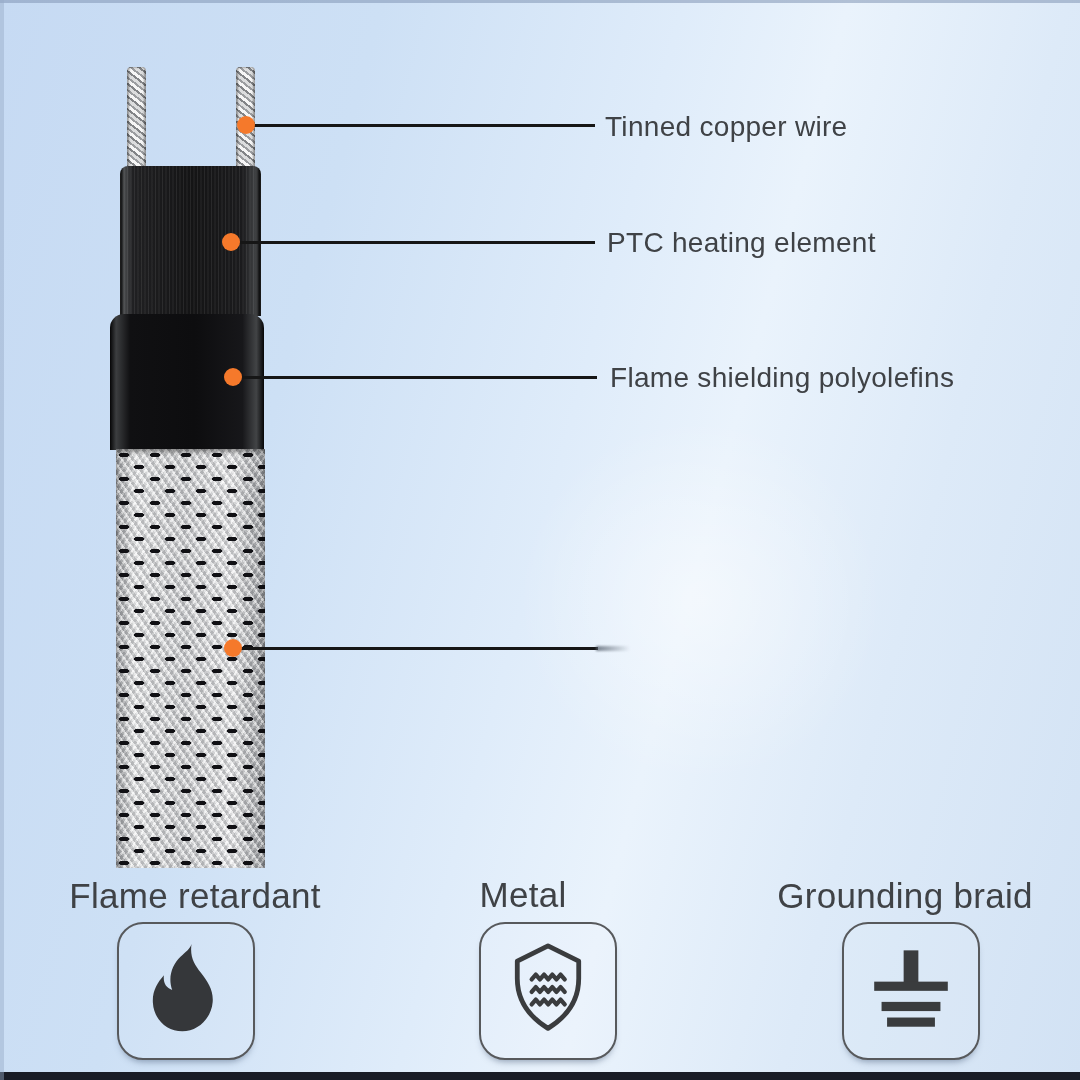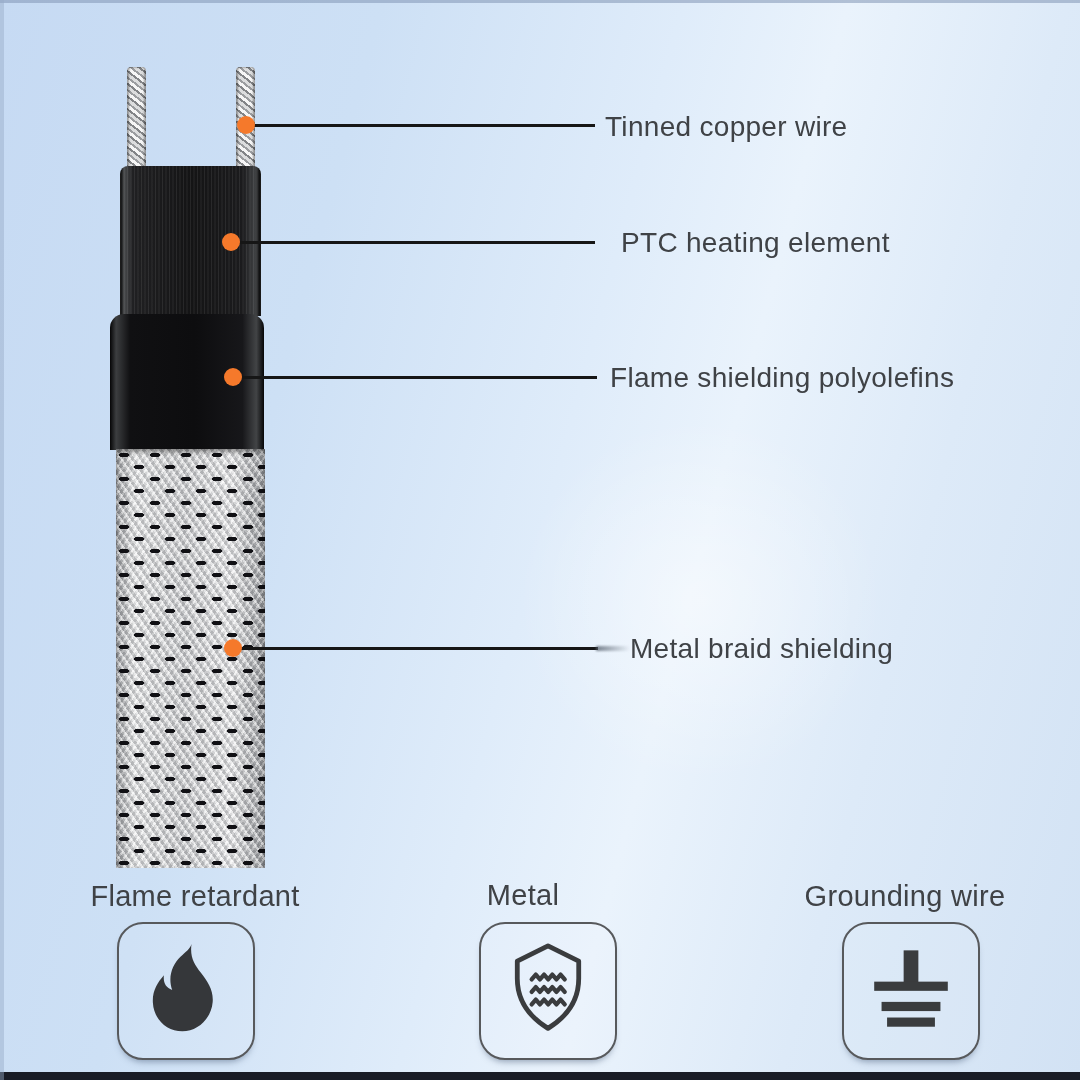--- a/index.html
+++ b/index.html
@@ -49,21 +49,21 @@
 
   
   .dot{position:absolute;width:18px;height:18px;border-radius:50%;z-index:5;}
   .lead{position:absolute;height:3px;z-index:4;}
   .lead-fade{position:absolute;height:5px;z-index:4;filter:blur(1.2px);
     background:linear-gradient(90deg,rgba(85,95,108,.75),rgba(120,130,145,0));}
   .callout-label{position:absolute;transform:translateY(-50%);font-size:28px;
     letter-spacing:.3px;white-space:nowrap;z-index:5;}
 
   
-  .feature-label{position:absolute;transform:translate(-50%,-50%);font-size:29px;
+  .feature-label{position:absolute;transform:translate(-50%,-50%);font-size:35px;
     letter-spacing:.3px;white-space:nowrap;}
   .feature-box{
     position:absolute;top:922px;width:138px;height:138px;box-sizing:border-box;
     border:2px solid #57595c;border-radius:26px;
     display:flex;align-items:center;justify-content:center;
     background:rgba(255,255,255,.05);
     box-shadow:0 5px 6px -3px rgba(70,90,120,.5);
   }
 </style>
 </head>
@@ -78,30 +78,29 @@
     <div class="jacket"></div>
     <div class="braid"></div>
   </div>
 
   <div class="dot" style="left: 237px; top: 116px; background: rgb(245, 121, 43);"></div>
   <div class="lead" style="left: 252px; top: 124px; width: 343px; background: rgb(22, 22, 22);"></div>
   <div class="callout-label" style="left: 605px; top: 127px; color: rgb(63, 66, 70);">Tinned copper wire</div>
 
   <div class="dot" style="left: 222px; top: 233px; background: rgb(245, 121, 43);"></div>
   <div class="lead" style="left: 238px; top: 241px; width: 357px; background: rgb(22, 22, 22);"></div>
-  <div class="callout-label" style="left: 621px; top: 243px; color: rgb(63, 66, 70);">PTC heating element</div>
+  <div class="callout-label" style="left: 607px; top: 243px; color: rgb(63, 66, 70);">PTC heating element</div>
 
   <div class="dot" style="left: 224px; top: 368px; background: rgb(245, 121, 43);"></div>
   <div class="lead" style="left: 240px; top: 376px; width: 357px; background: rgb(22, 22, 22);"></div>
   <div class="callout-label" style="left: 610px; top: 378px; color: rgb(63, 66, 70);">Flame shielding polyolefins</div>
 
   <div class="dot" style="left: 224px; top: 639px; background: rgb(245, 121, 43);"></div>
   <div class="lead" style="left: 240px; top: 647px; width: 358px; background: rgb(22, 22, 22);"></div>
   <div class="lead-fade" style="left:596px;top:646px;width:34px;"></div>
-  <div class="callout-label" style="left: 630px; top: 649px; color: rgb(63, 66, 70);">Metal braid shielding</div>
 
   <div class="feature-label" style="left: 195px; top: 896px; color: rgb(63, 66, 70);">Flame retardant</div>
   <div class="feature-box" style="left:117px;">
     <span>
       <svg width="92" height="96" viewBox="0 0 100 104">
         <path fill="#35373a" d="M56 3c-2 14 3 22 10 31 8 10 14 20 13 32-1.5 18-16 32-33 32S15 85 14 67c-.8-13 5-22 12-30-1 8 2 14 9 16-5-14 0-27 9-36 6-6 10-8 12-14z"></path>
       </svg>
     </span>
   </div>
 
@@ -112,21 +111,21 @@
         <g fill="none" stroke="#3a3c3e" stroke-width="5" stroke-linejoin="round" stroke-linecap="round">
           <path d="M50 7 L82 23 V41 C82 63 71 80 50 93 C29 80 18 63 18 41 V23 Z"></path>
           <path stroke-width="4.5" d="M33 42 l4.3 -5 4.3 5 4.3 -5 4.3 5 4.3 -5 4.3 5 4.3 -5 4.3 5"></path>
           <path stroke-width="4.5" d="M33 55 l4.3 -5 4.3 5 4.3 -5 4.3 5 4.3 -5 4.3 5 4.3 -5 4.3 5"></path>
           <path stroke-width="4.5" d="M33 68 l4.3 -5 4.3 5 4.3 -5 4.3 5 4.3 -5 4.3 5 4.3 -5 4.3 5"></path>
         </g>
       </svg>
     </span>
   </div>
 
-  <div class="feature-label" style="left: 905px; top: 896px; color: rgb(63, 66, 70);">Grounding wire</div>
+  <div class="feature-label" style="left: 905px; top: 896px; color: rgb(63, 66, 70);">Grounding braid</div>
   <div class="feature-box" style="left:842px;">
     <span>
       <svg width="92" height="92" viewBox="0 0 100 100">
         <g fill="#3a3c3e">
           <rect x="42" y="8" width="16" height="36"></rect>
           <rect x="10" y="42" width="80" height="10"></rect>
           <rect x="18" y="64" width="64" height="10"></rect>
           <rect x="24" y="81" width="52" height="10"></rect>
         </g>
       </svg>

